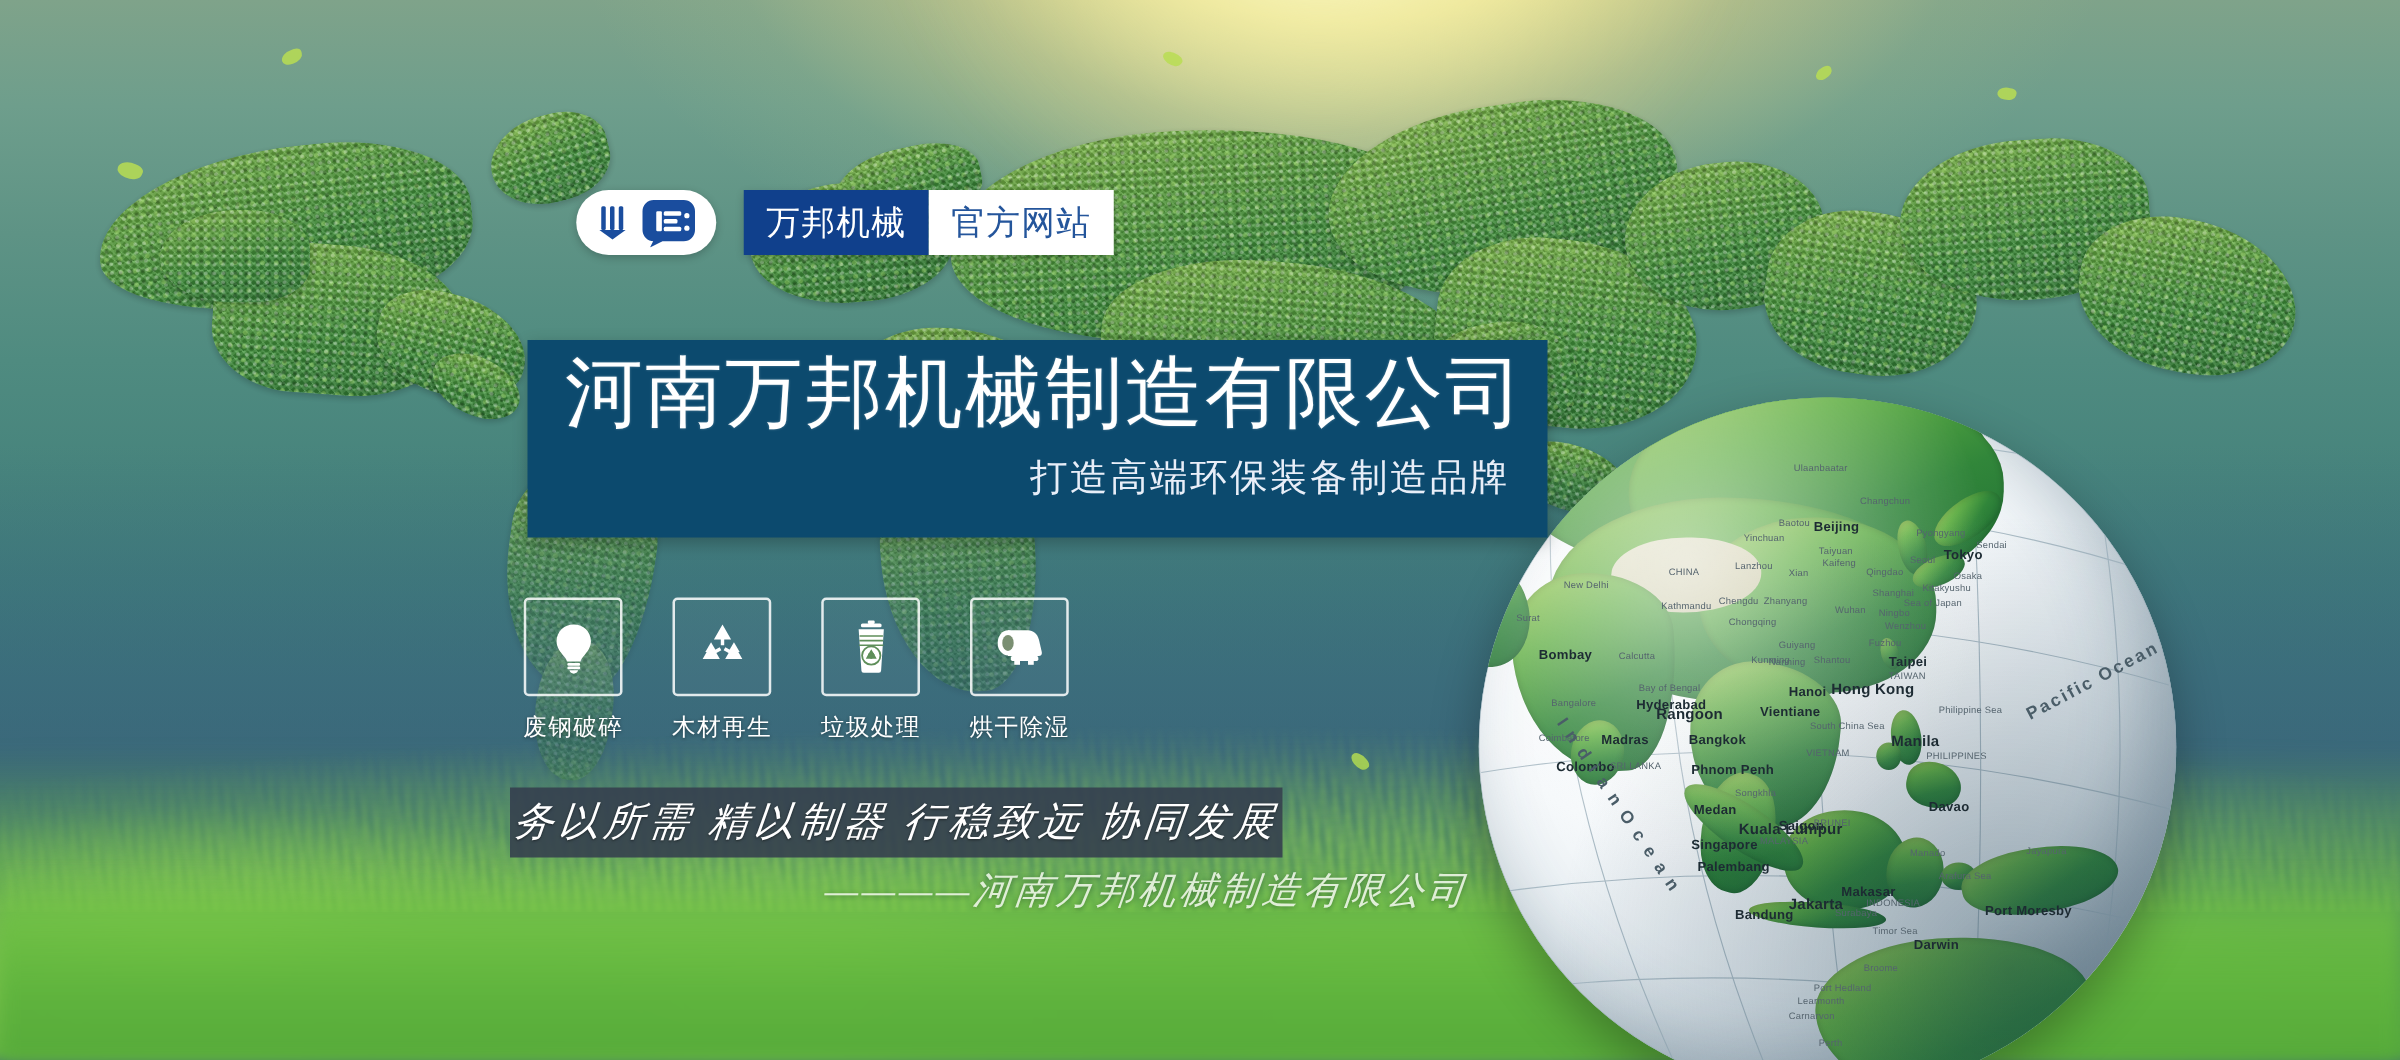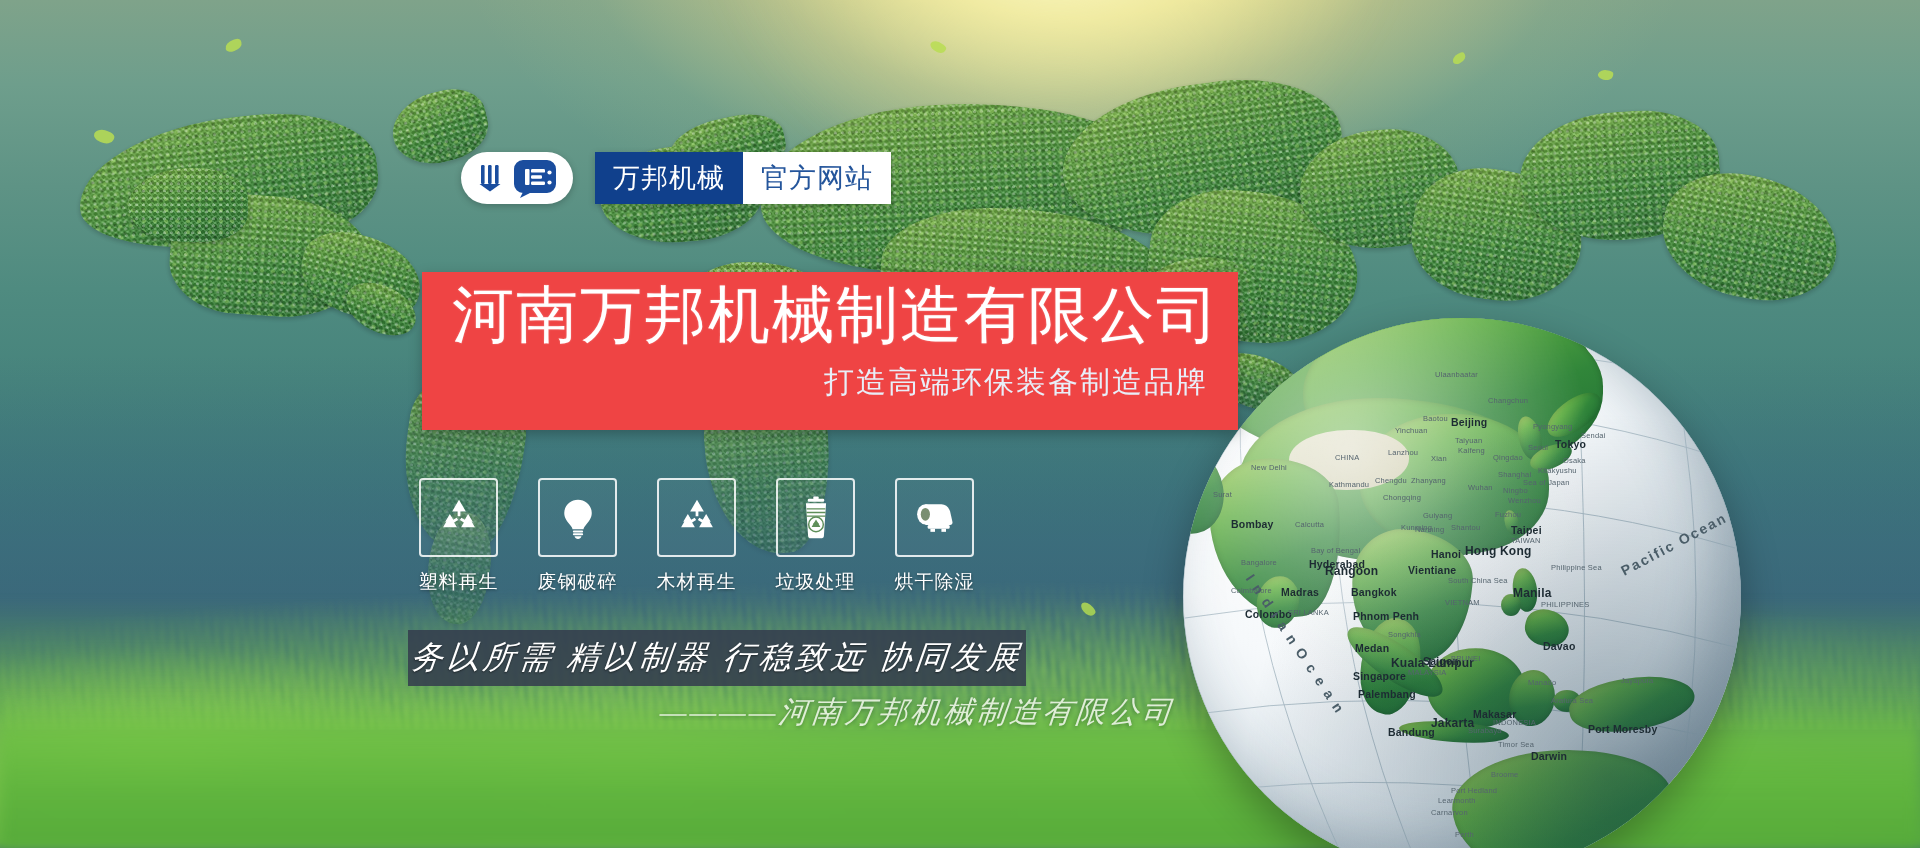--- a/index.html
+++ b/index.html
@@ -110,21 +110,21 @@
     display:flex;align-items:center;justify-content:center;
     padding:0 18px;font-size:27px;letter-spacing:1px;
     font-family:"Liberation Sans","DejaVu Sans",sans-serif;
   }
   .tab-blue{background:#10408c;color:#ffffff;font-weight:300;}
   .tab-white{background:#ffffff;color:#24559b;font-weight:300;}
 
   
   .title-panel{
     position:absolute;left:422px;top:272px;width:816px;height:158px;
-    background:#ef4444;
+    background:#0c4a6e;
     box-shadow:0 4px 12px rgba(0,0,0,0.25);
     z-index:28;
   }
   .title-main{
     position:absolute;left:30px;top:12px;
     font-size:62px;line-height:1.0;color:#ffffff;font-weight:300;
     letter-spacing:2px;
     text-shadow:0 0 2px rgba(255,255,255,0.35);
   }
   .title-sub{
@@ -455,34 +455,20 @@
     </div>
   </div>
 
   <div class="title-panel">
     <div class="title-main">河南万邦机械制造有限公司</div>
     <div class="title-sub">打造高端环保装备制造品牌</div>
   </div>
 
   <div class="services">
 
-    <div class="service">
-      <div class="svc-box">
-        <svg viewBox="0 0 48 48">
-          <g fill="#ffffff">
-            <path d="M24 4 L31.5 17 L25.5 17 L25.5 22 L22.5 22 L22.5 17 L16.5 17 Z" transform="rotate(0 24 24)"></path>
-            <path d="M24 4 L31.5 17 L25.5 17 L25.5 22 L22.5 22 L22.5 17 L16.5 17 Z" transform="rotate(120 24 24)"></path>
-            <path d="M24 4 L31.5 17 L25.5 17 L25.5 22 L22.5 22 L22.5 17 L16.5 17 Z" transform="rotate(240 24 24)"></path>
-            <path d="M9 28 L14 19.5 L19 28 Z"></path>
-            <path d="M29 28 L34 19.5 L39 28 Z"></path>
-          </g>
-        </svg>
-      </div>
-      <div class="svc-label">塑料再生</div>
-    </div>
 
     <div class="service">
       <div class="svc-box">
         <svg viewBox="0 0 48 48">
           <g fill="#ffffff">
             <path d="M24 4 C15.5 4 9 10.4 9 18.6 C9 24.4 12.6 28.2 15.4 31.6 C17 33.5 17.8 34.8 18 36.2 L30 36.2 C30.2 34.8 31 33.5 32.6 31.6 C35.4 28.2 39 24.4 39 18.6 C39 10.4 32.5 4 24 4 Z"></path>
             <rect x="18.4" y="37.6" width="11.2" height="2.3" rx="1.1"></rect>
             <rect x="18.4" y="40.6" width="11.2" height="2.3" rx="1.1"></rect>
             <path d="M20.2 43.9 L27.8 43.9 C27.2 45.8 25.8 46.8 24 46.8 C22.2 46.8 20.8 45.8 20.2 43.9 Z"></path>
           </g>

